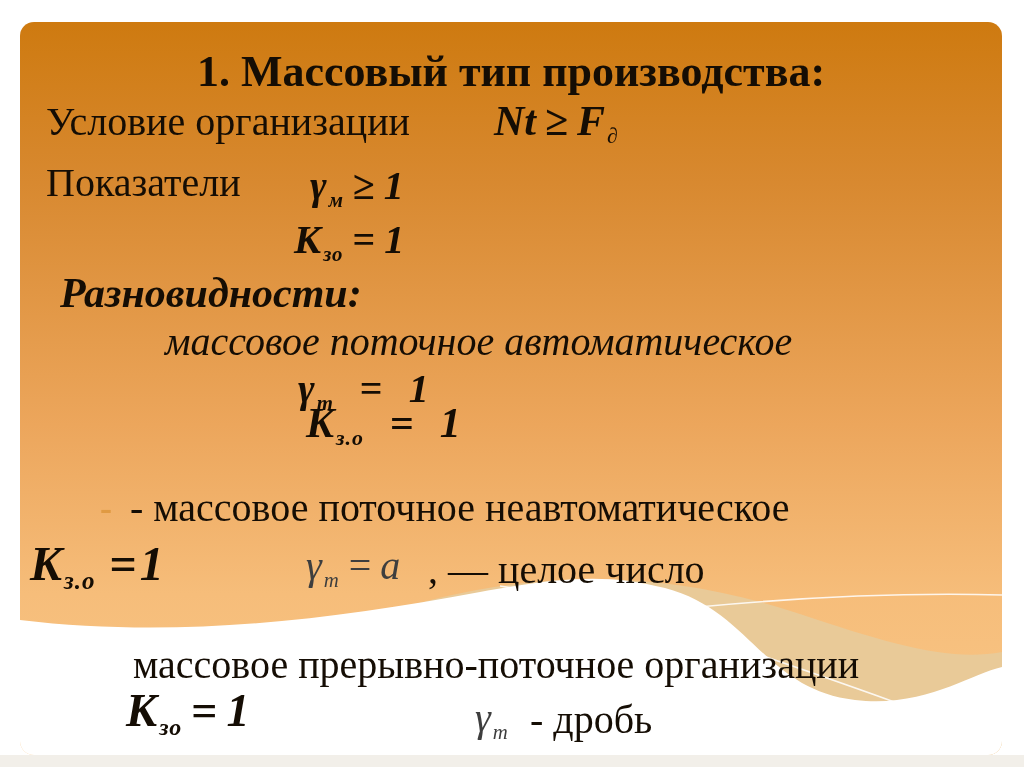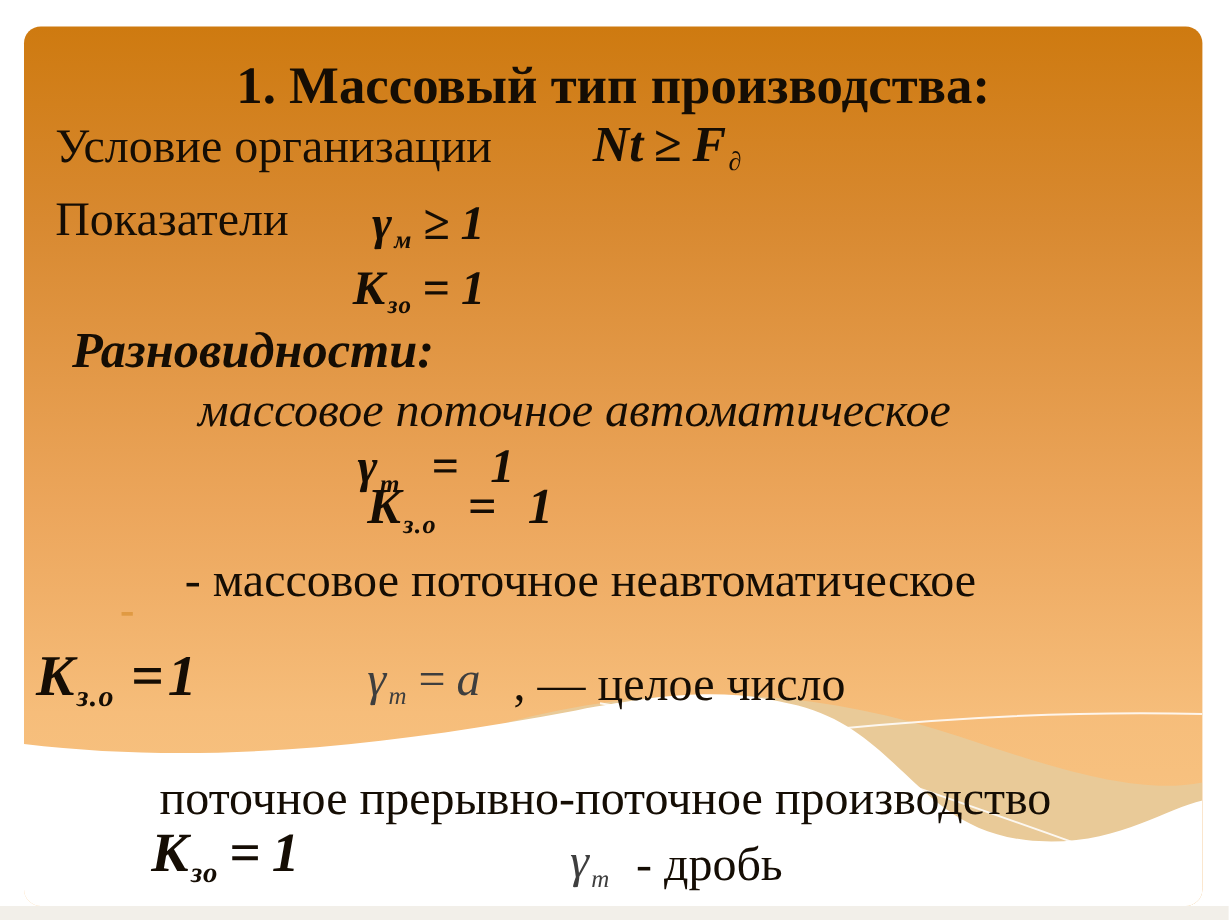--- a/index.html
+++ b/index.html
@@ -63,30 +63,30 @@
 
 <div class="txt body40" style="left:165px;top:322px;font-style:italic;">массовое поточное автоматическое</div>
 <div class="formula f-bold wide" style="left:298px;top:357px;font-size:40px;margin-top:12px;">
   <span>γ</span><span class="fsub">m</span><span class="fop">=</span><span>1</span>
 </div>
 <div class="formula f-bold wide" style="left:306px;top:402px;font-size:42px;">
   <span>K</span><span class="fsub">з.о</span><span class="fop">=</span><span>1</span>
 </div>
 
 <div class="bullet-dash" style="left:100px;top:490px;">-</div>
-<div class="txt body40" style="left:130px;top:464px;margin-left:24px;">- массовое поточное неавтоматическое</div>
+<div class="txt body40" style="left:130px;top:488px;">- массовое поточное неавтоматическое</div>
 <div class="formula f-bold tight-eq" style="left:30px;top:540px;font-size:48px;">
   <span>K</span><span class="fsub">з.о</span><span class="fop">=</span><span>1</span>
 </div>
 <div class="formula gray" style="left:306px;top:546px;font-size:40px;">
   <span>γ</span><span class="fsub">m</span><span class="fop">=</span><span>a</span>
 </div>
 <div class="txt body40" style="left:428px;top:550px;">, — целое число</div>
 
-<div class="txt body40" style="left:133px;top:645px;">поточное прерывно-поточное производство</div>
+<div class="txt body40" style="left:133px;top:645px;">массовое прерывно-поточное организации</div>
 <div class="formula f-bold" style="left:126px;top:688px;font-size:46px;">
   <span>К</span><span class="fsub">зо</span><span class="fop">=</span><span>1</span>
 </div>
 <div class="formula gray" style="left:475px;top:698px;font-size:40px;">
   <span>γ</span><span class="fsub">m</span>
 </div>
 <div class="txt body40" style="left:530px;top:700px;">- дробь</div>
 
 <div class="bottom-strip"></div>
 

